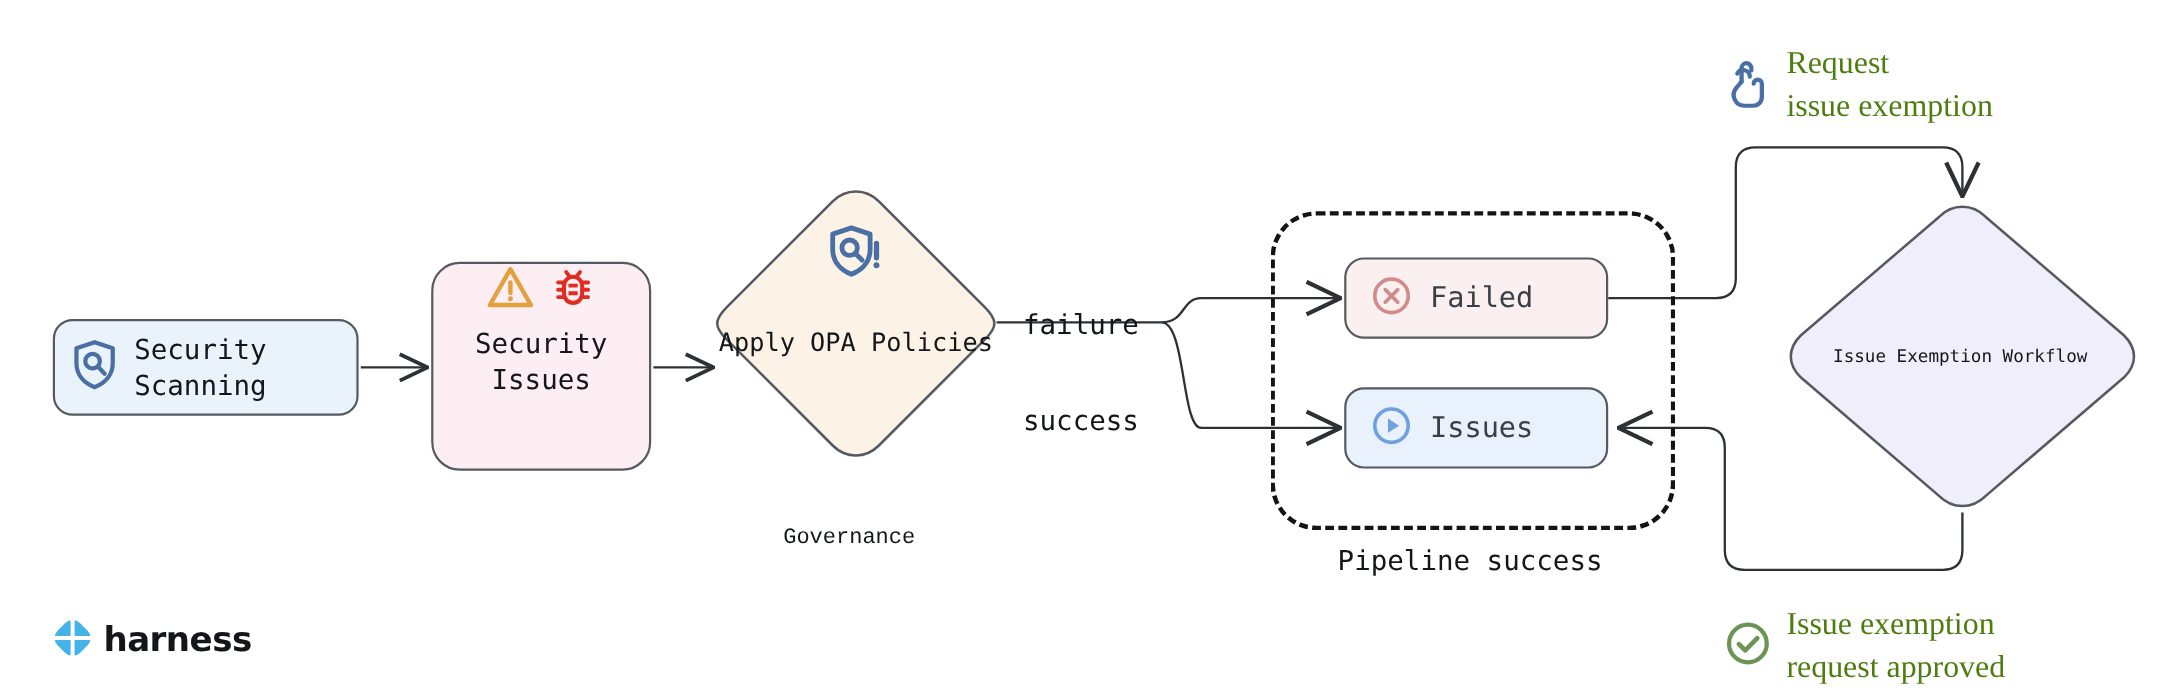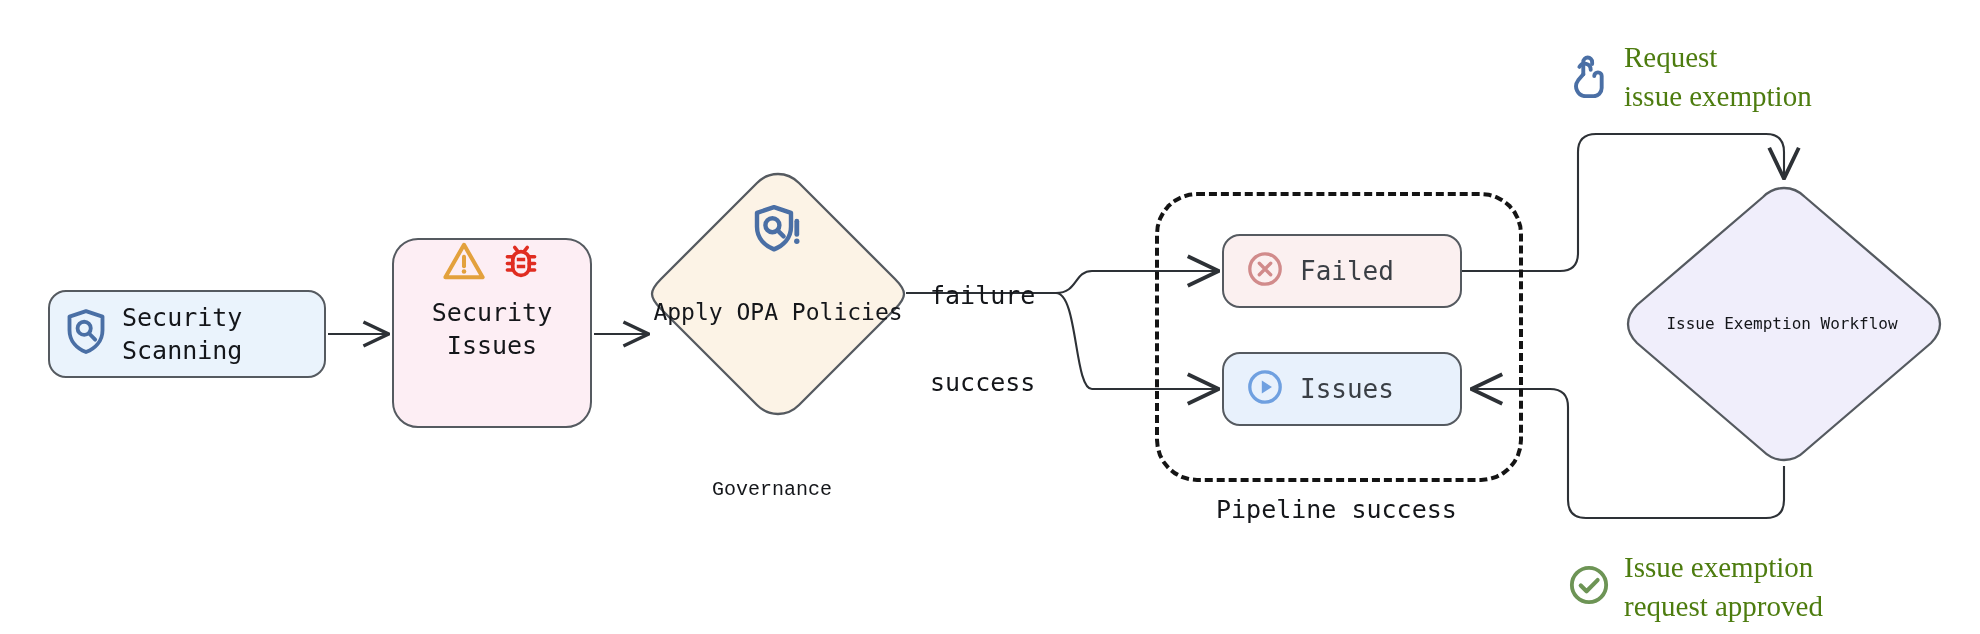--- a/index.html
+++ b/index.html
@@ -196,14 +196,24 @@
     <span>
       <svg width="42" height="42" viewBox="0 0 24 24" fill="none">
         <circle cx="12" cy="12" r="9.8" stroke="#6d9455" stroke-width="2.2" fill="none"></circle>
         <path d="M7.3 12.3 L10.6 15.6 L16.9 9.2" stroke="#6d9455" stroke-width="2.4" fill="none" stroke-linecap="round" stroke-linejoin="round"></path>
       </svg>
     </span>
     <span class="atext">Issue exemption
 request approved</span>
   </div>
 
+  <div id="brand">
+    <span>
+      <svg width="36" height="36" viewBox="0 0 32 32">
+        <rect x="3.2" y="3.2" width="25.6" height="25.6" rx="8.4" transform="rotate(45 16 16)" fill="#45b3e8"></rect>
+        <rect x="14.4" y="0.6" width="3.2" height="30.8" fill="#ffffff"></rect>
+        <rect x="0.6" y="14.4" width="30.8" height="3.2" fill="#ffffff"></rect>
+      </svg>
+    </span>
+    <span class="btext">harness</span>
+  </div>
 
 </div>
 
 </body></html>

